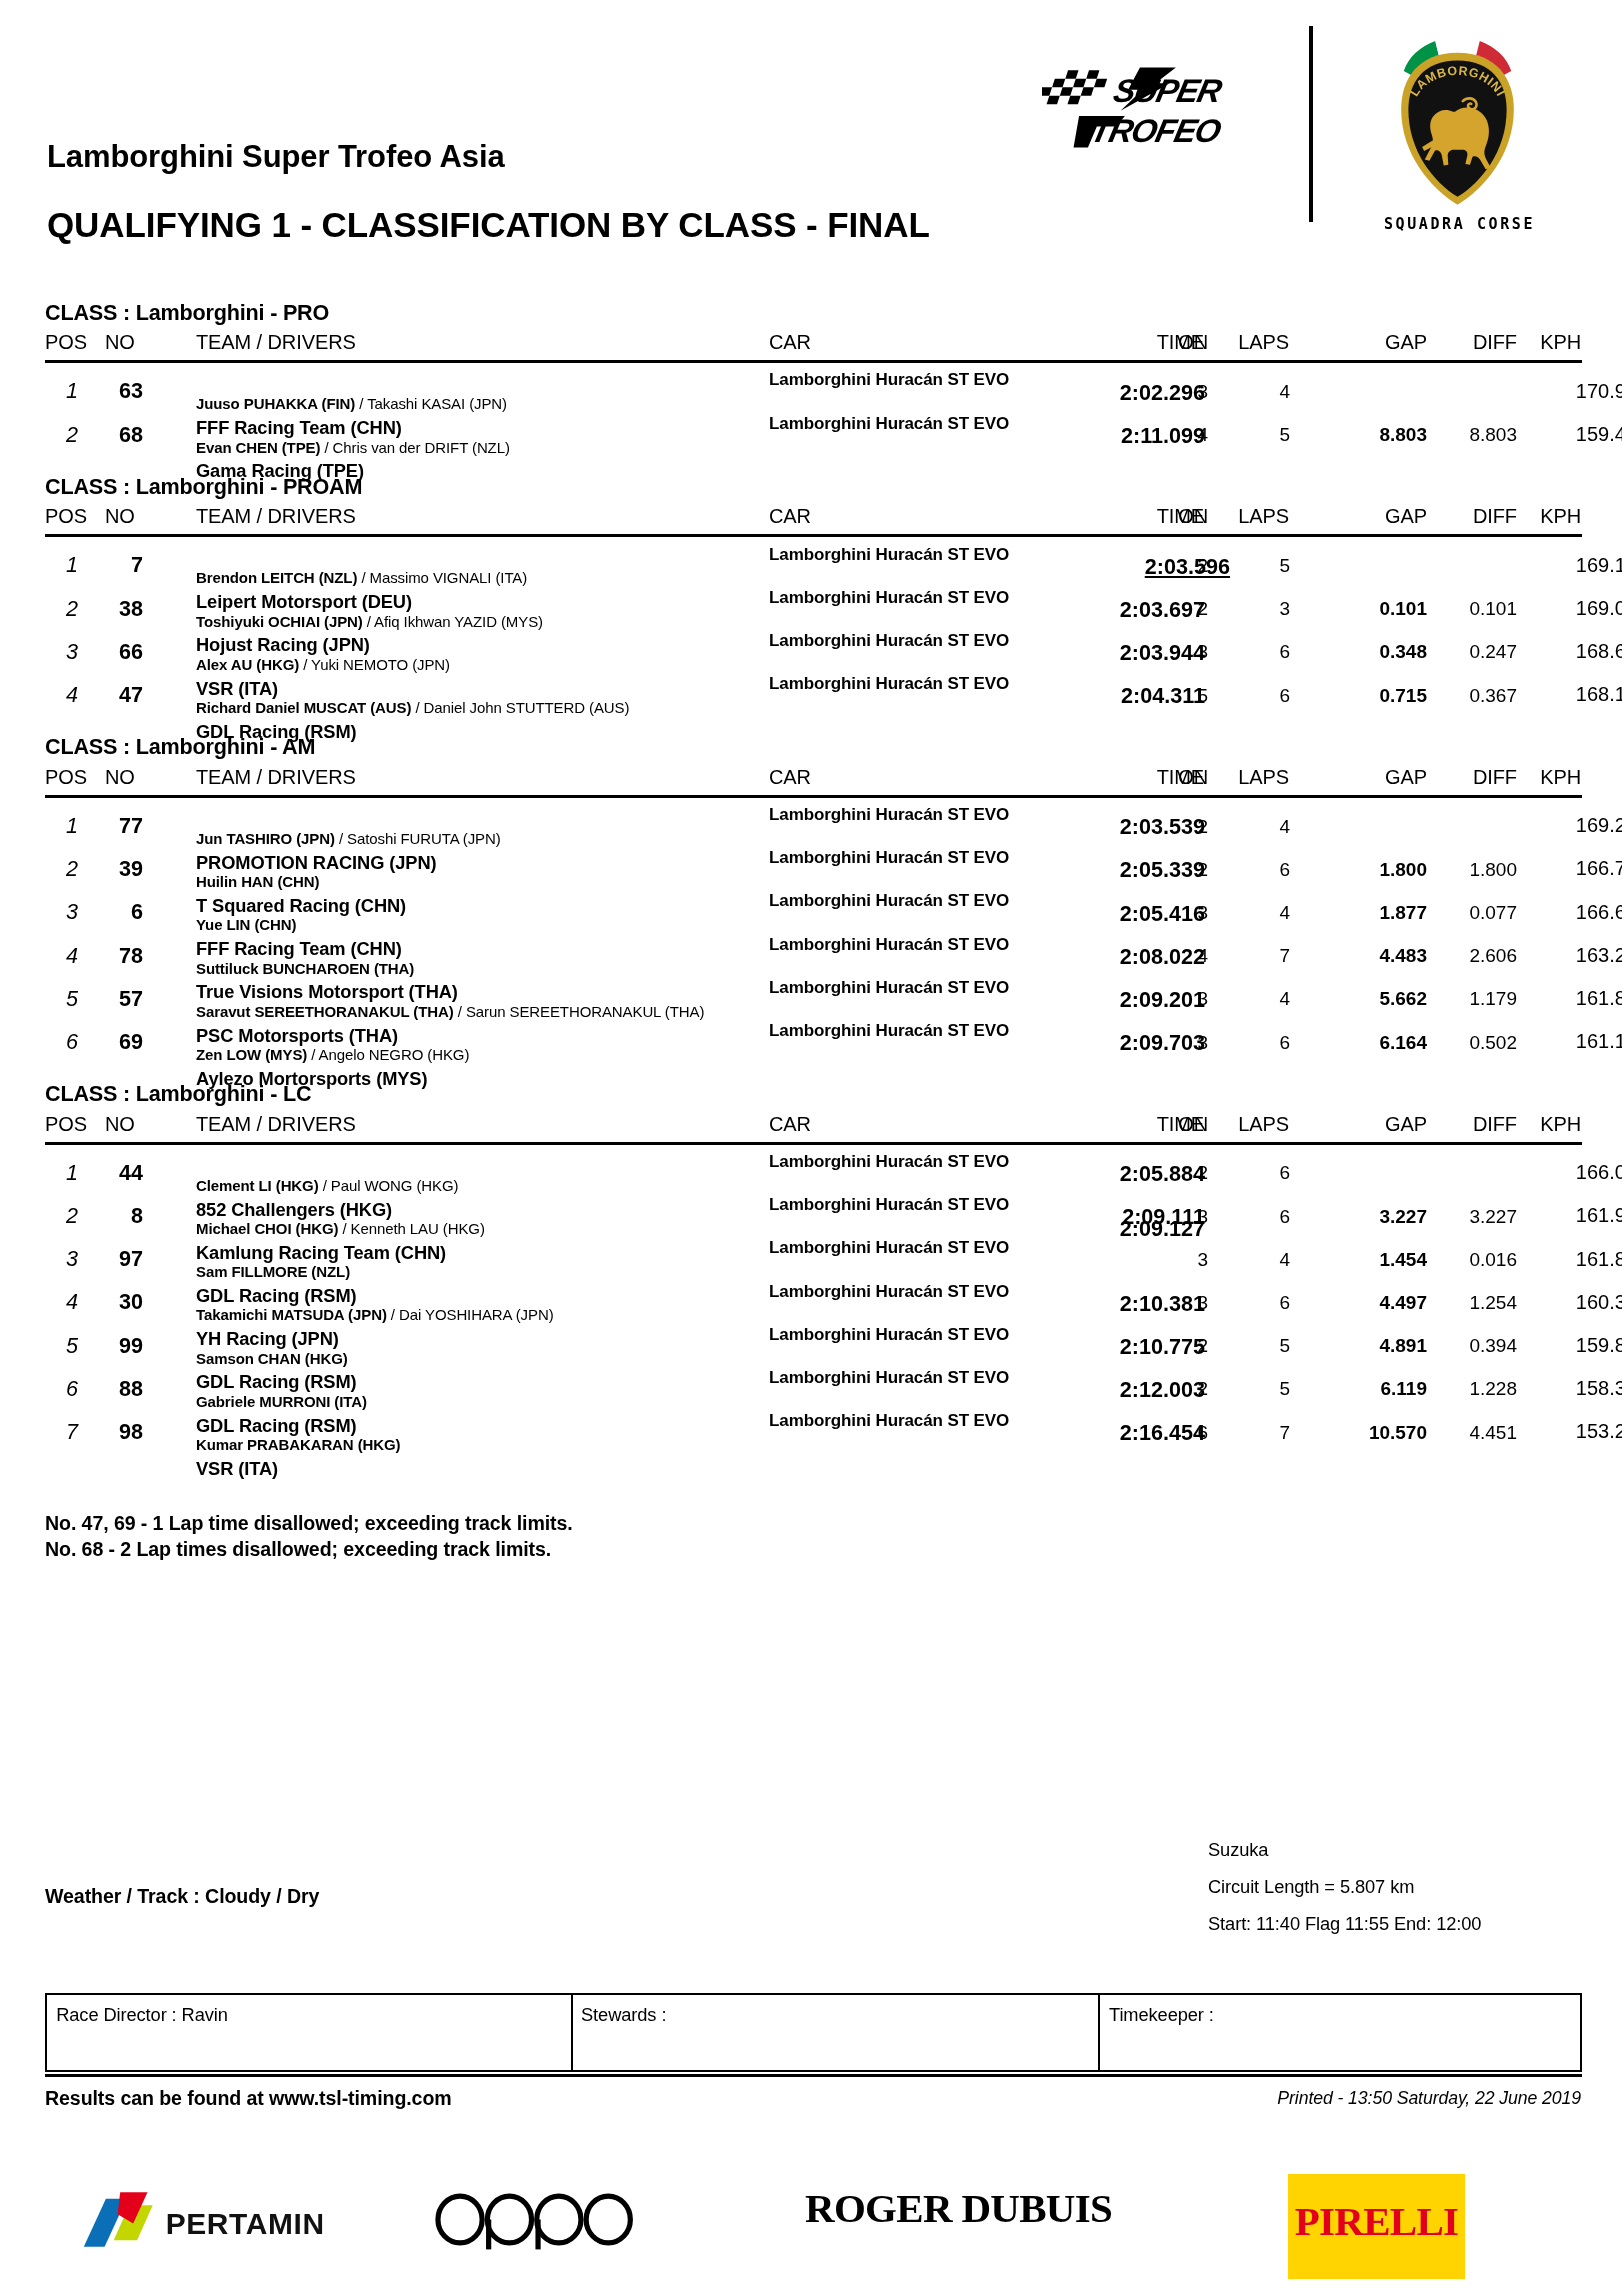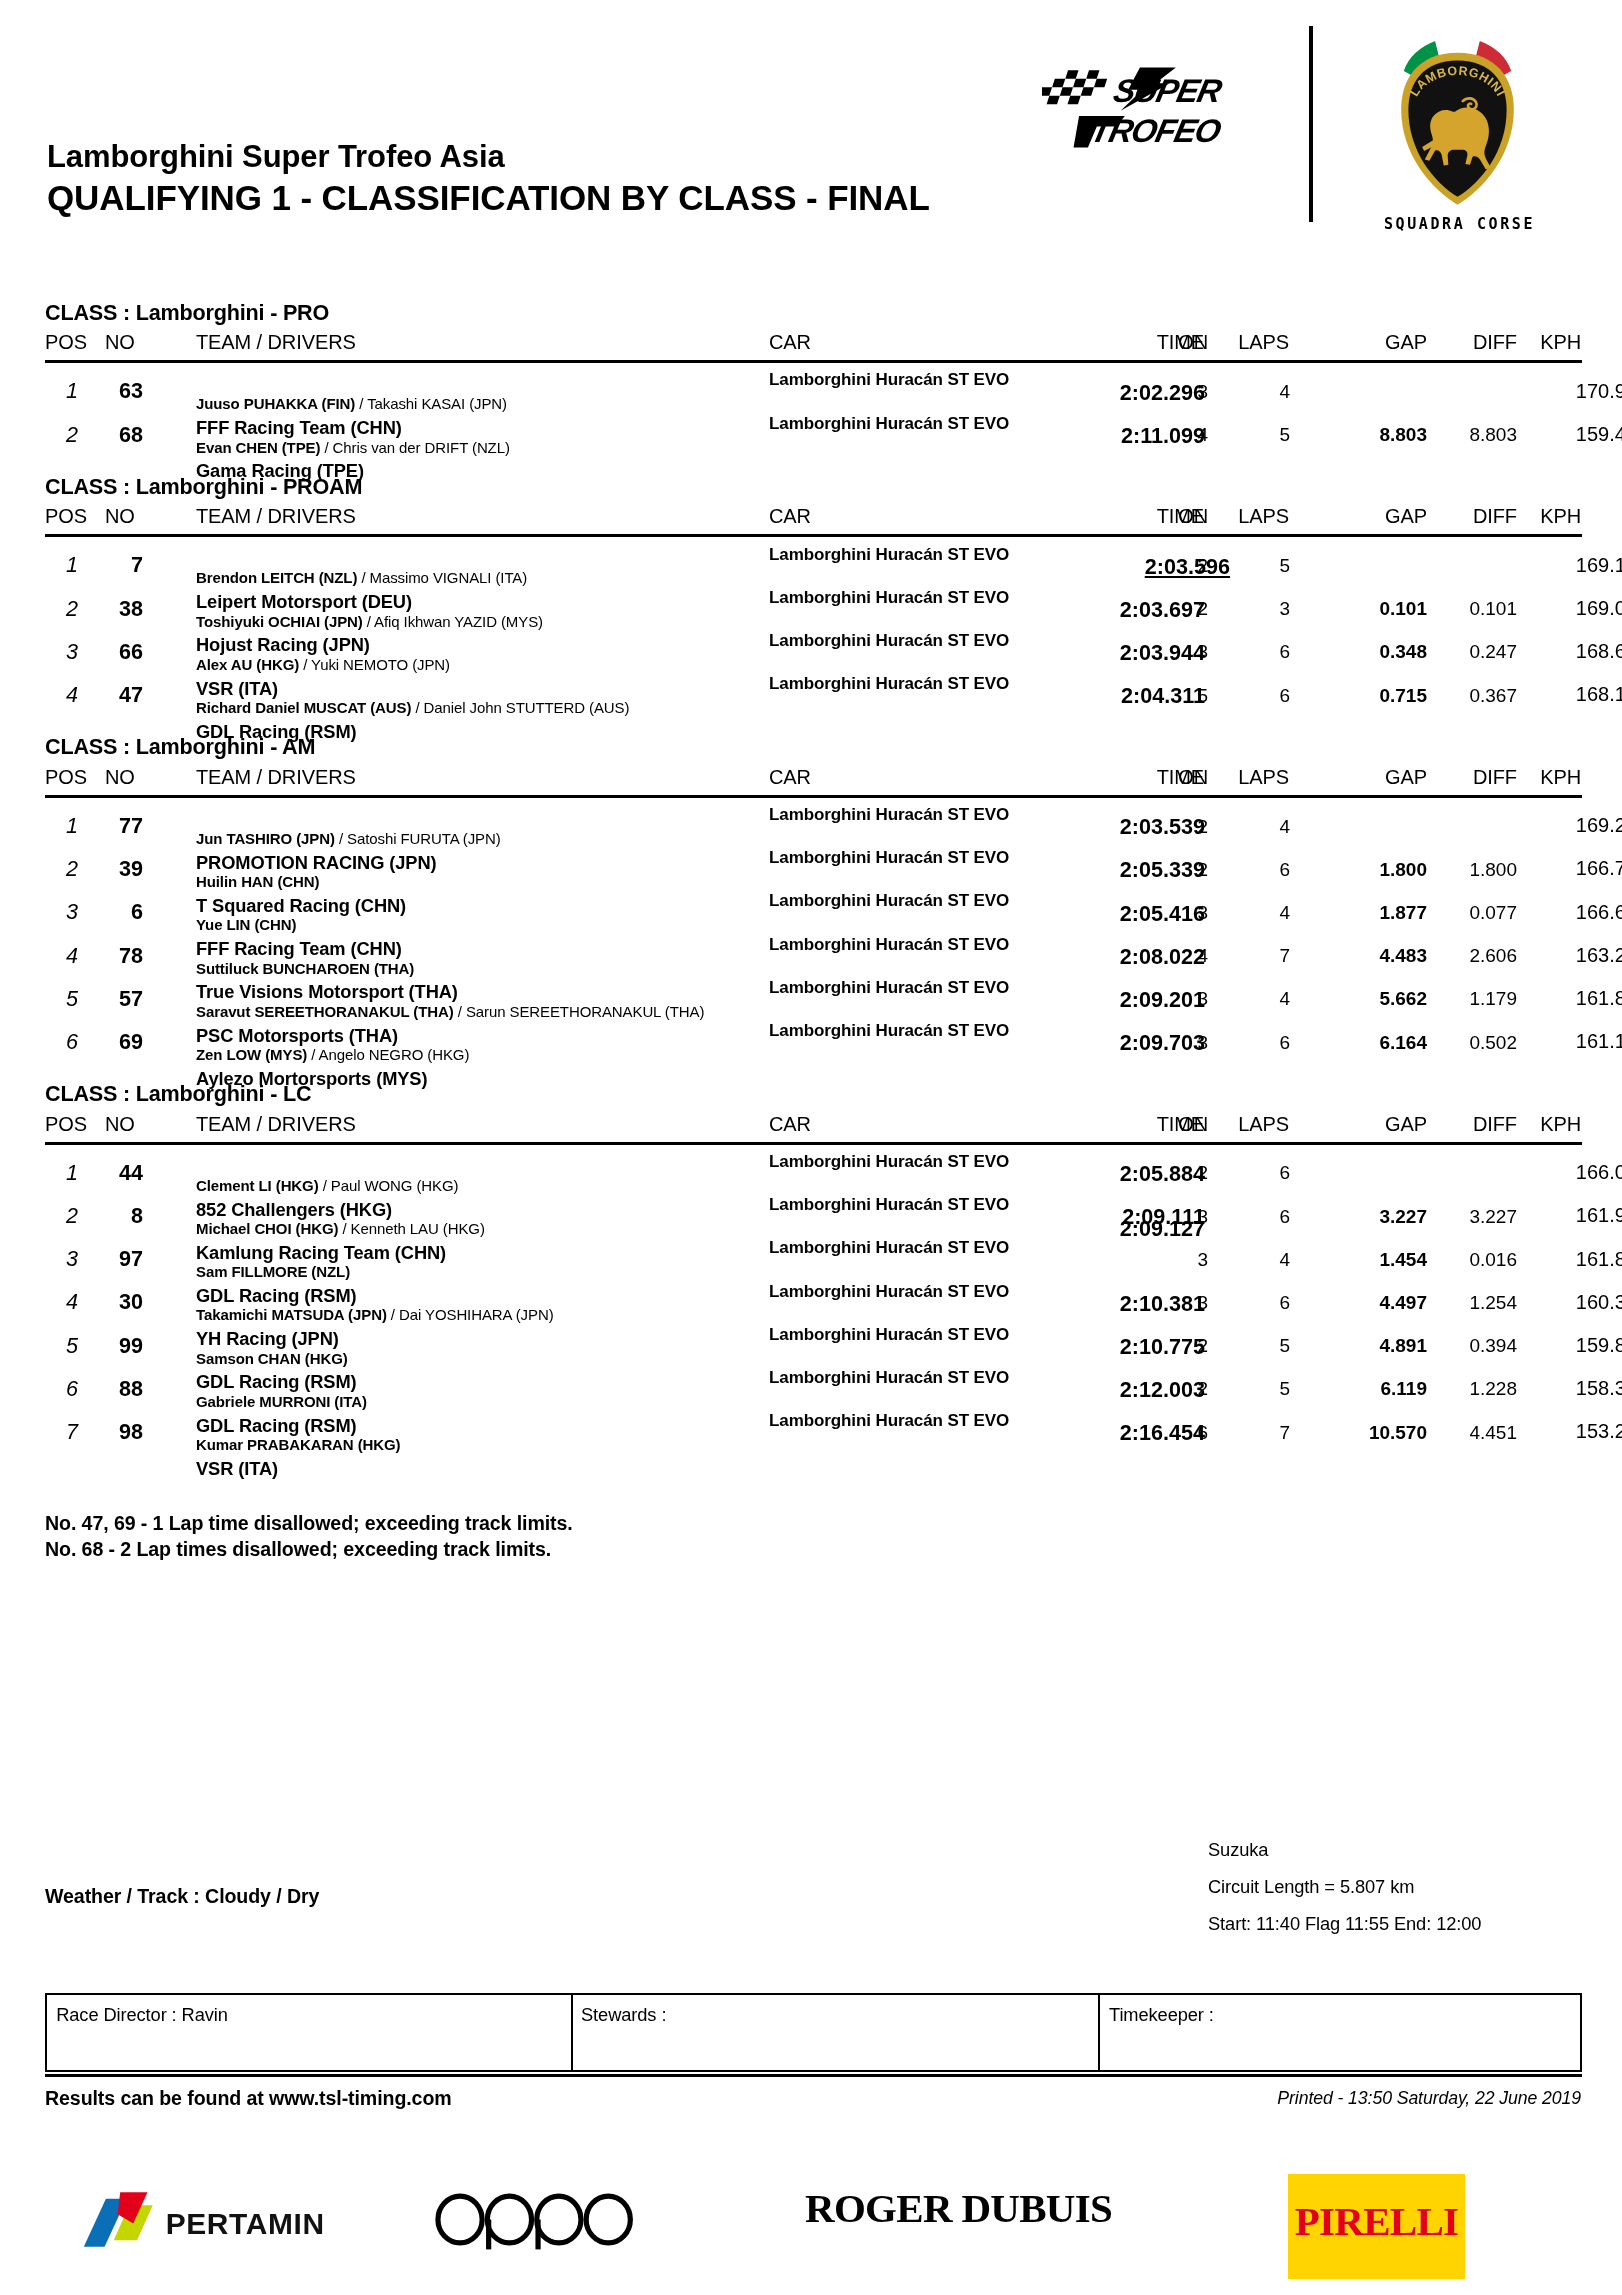--- a/index.html
+++ b/index.html
@@ -8,21 +8,21 @@
     font-family:"Liberation Sans", sans-serif;
     color:#000;
     -webkit-font-smoothing:antialiased;
   }
   .page{position:absolute;inset:0;}
 
   
   .header{position:absolute;left:0;top:0;width:1623px;height:275px;}
   .hdr-text{position:absolute;left:47px;top:141px;}
   .hdr-line1{font-size:31px;font-weight:bold;letter-spacing:-0.1px;line-height:1;}
-  .hdr-line2{font-size:35px;font-weight:bold;letter-spacing:-0.1px;line-height:1;margin-top:8px;}
+  .hdr-line2{font-size:35px;font-weight:bold;letter-spacing:-0.1px;line-height:1;margin-top:35px;}
 
   .st-logo{position:absolute;left:1042px;top:65px;width:236px;height:85px;}
   .divider{position:absolute;left:1309px;top:26px;width:3.9px;height:196px;background:#000;}
   .lambo-logo{position:absolute;left:1371px;top:19.6px;width:177px;height:223px;}
   .lambo-shield{position:absolute;left:21px;top:13px;width:131px;height:177px;}
   .squadra{position:absolute;left:0;top:195px;width:177px;text-align:center;
       font-size:15px;font-weight:bold;letter-spacing:2.6px;font-family:"DejaVu Sans Mono",monospace;}
 
   
   .sheet{position:absolute;left:0;top:0;width:1623px;}

